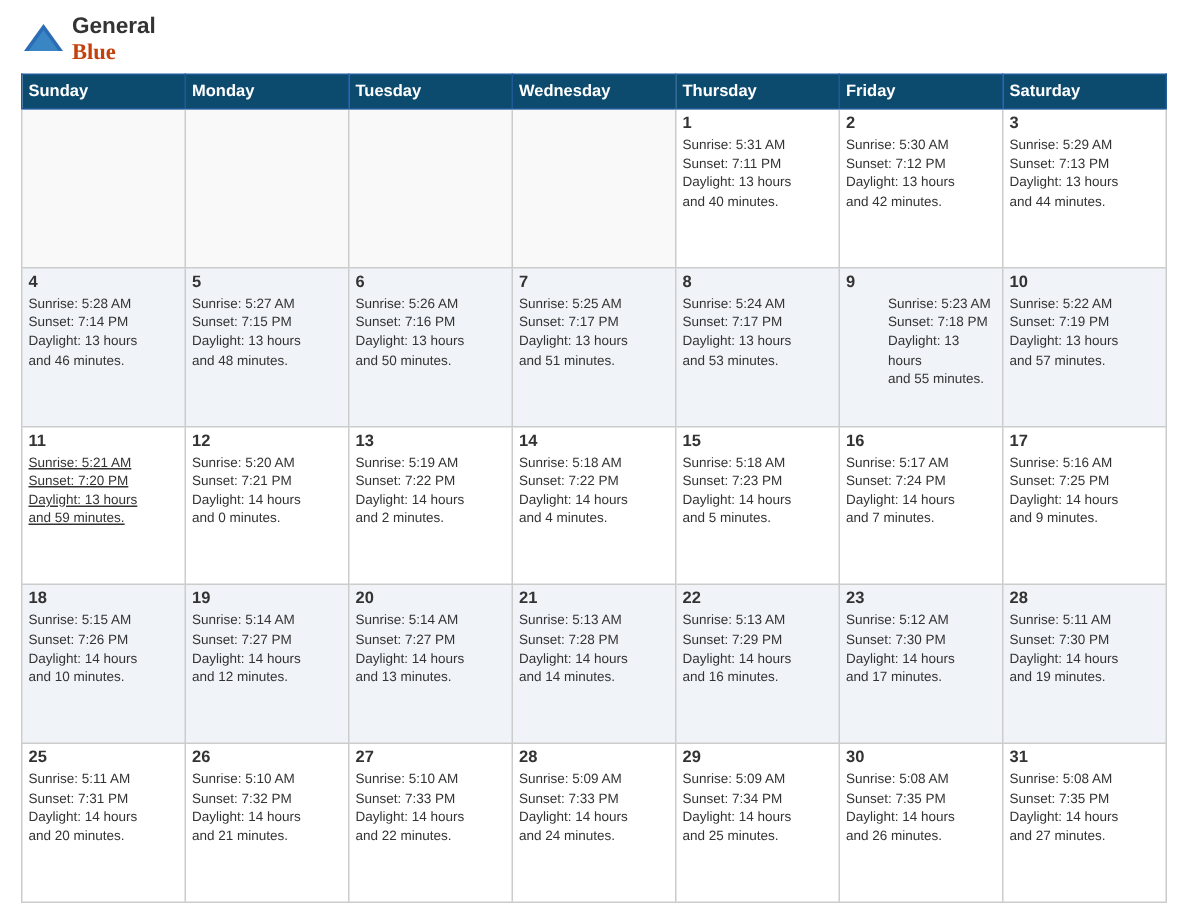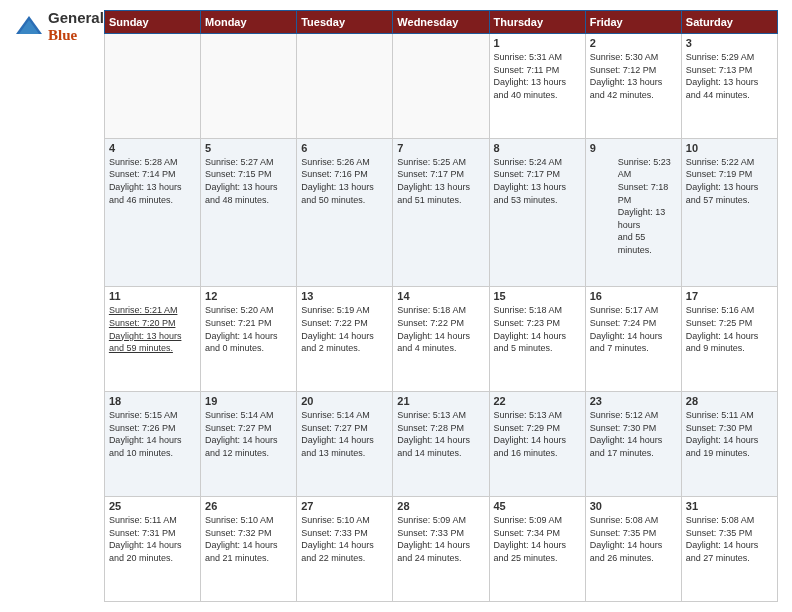--- a/index.html
+++ b/index.html
@@ -8,20 +8,21 @@
       background: #fff;
       width: 792px;
       height: 612px;
       overflow: hidden;
     }
     .page {
       width: 792px;
       height: 612px;
       padding: 10px 14px 10px 14px;
       display: flex;
+      flex-direction: column;
       border-radius: 13px;
     }
     .header {
       display: flex;
       justify-content: space-between;
       align-items: flex-start;
       margin-bottom: 6px;
     }
     .logo {
       display: flex;
@@ -62,21 +63,21 @@
       color: #555;
     }
     .calendar {
       flex: 1;
       border: 1px solid #ccc;
       border-collapse: collapse;
       width: 100%;
       table-layout: fixed;
     }
     .calendar th {
-      background: #7f1d1d;
+      background: #0c4a6e;
       color: #fff;
       font-size: 11px;
       font-weight: bold;
       padding: 5px 4px;
       text-align: left;
       border: 1px solid #1e5a9a;
     }
     .calendar td {
       border: 1px solid #ccc;
       vertical-align: top;
@@ -340,21 +341,21 @@
 and 22 minutes.</div>
           </td>
           <td>
             <span class="day-num">28</span>
             <div class="day-info" style="white-space: pre-line;">Sunrise: 5:09 AM
 Sunset: 7:33 PM
 Daylight: 14 hours
 and 24 minutes.</div>
           </td>
           <td>
-            <span class="day-num">45</span>
+            <span class="day-num">29</span>
             <div class="day-info" style="white-space: pre-line;">Sunrise: 5:09 AM
 Sunset: 7:34 PM
 Daylight: 14 hours
 and 25 minutes.</div>
           </td>
           <td>
             <span class="day-num">30</span>
             <div class="day-info" style="white-space: pre-line;">Sunrise: 5:08 AM
 Sunset: 7:35 PM
 Daylight: 14 hours

